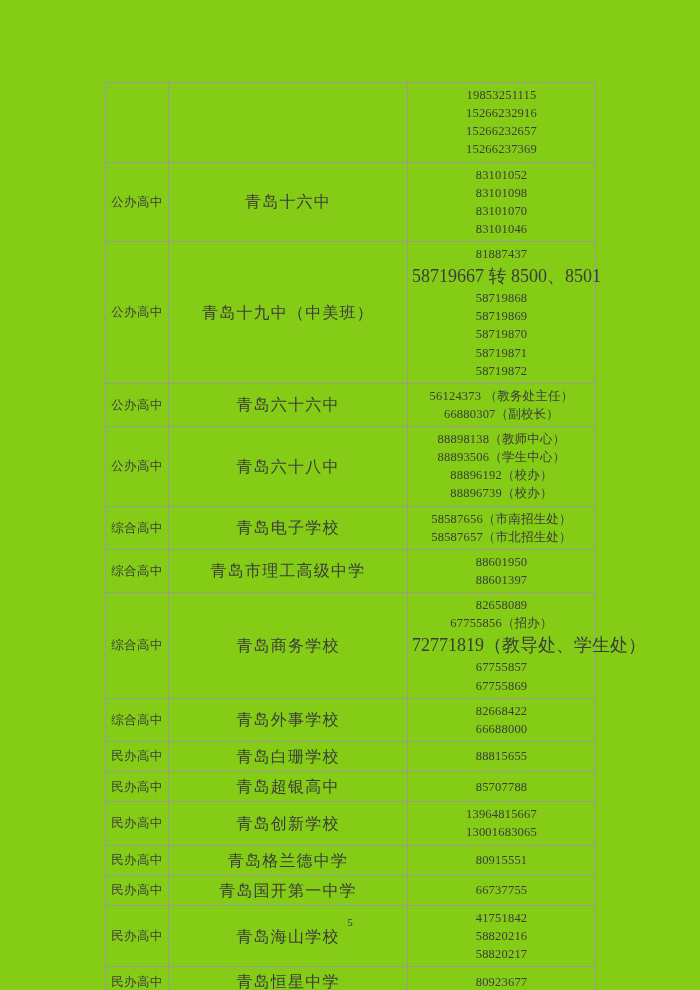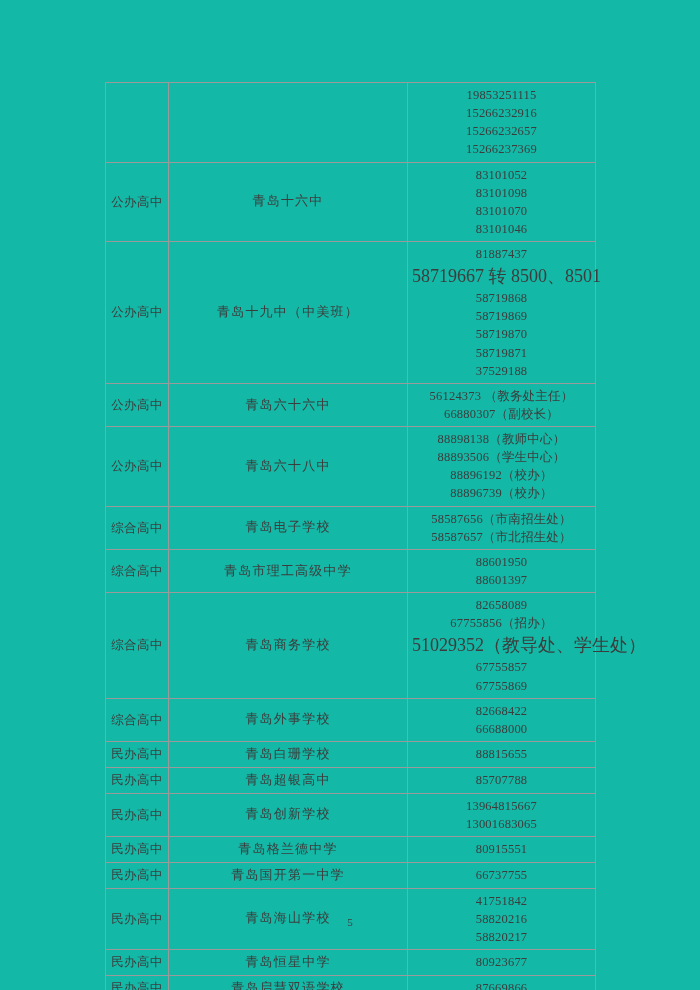--- a/index.html
+++ b/index.html
@@ -14,21 +14,21 @@
     font-family: "Liberation Serif", "DejaVu Serif", serif;
     color: #3c3c3c;
     overflow: hidden;
   }
   .page {
     position: absolute;
     left: 0;
     top: 0;
     width: 700px;
     height: 990px;
-    background: #14b8a6;
+    background: #84cc16;
   }
   .table-wrap {
     position: absolute;
     left: 105px;
     top: 82px;
     width: 490px;
   }
   table.contact-table {
     border-collapse: collapse;
     width: 490px;
@@ -46,21 +46,21 @@
   col.col-phone    { width: 188px; }
 
   td.cat {
     text-align: center;
     font-size: 12.5px;
     letter-spacing: 0.4px;
     white-space: nowrap;
   }
   td.school {
     text-align: center;
-    font-size: 13px;
+    font-size: 16px;
     letter-spacing: 1.2px;
   }
   td.phones {
     text-align: center;
     font-size: 12.5px;
     letter-spacing: 0.2px;
   }
   td.phones .phone-line {
     display: block;
     white-space: nowrap;
@@ -116,21 +116,21 @@
           <tr>
             <td class="cat">公办高中</td>
             <td class="school">青岛十九中（中美班）</td>
             <td class="phones">
               <span class="phone-line">81887437</span>
               <span class="phone-line wide">58719667 转 8500、8501</span>
               <span class="phone-line">58719868</span>
               <span class="phone-line">58719869</span>
               <span class="phone-line">58719870</span>
               <span class="phone-line">58719871</span>
-              <span class="phone-line">37529188</span>
+              <span class="phone-line">58719872</span>
             </td>
           </tr>
           <tr>
             <td class="cat">公办高中</td>
             <td class="school">青岛六十六中</td>
             <td class="phones">
               <span class="phone-line">56124373 （教务处主任）</span>
               <span class="phone-line">66880307（副校长）</span>
             </td>
           </tr>
@@ -159,21 +159,21 @@
               <span class="phone-line">88601950</span>
               <span class="phone-line">88601397</span>
             </td>
           </tr>
           <tr>
             <td class="cat">综合高中</td>
             <td class="school">青岛商务学校</td>
             <td class="phones">
               <span class="phone-line">82658089</span>
               <span class="phone-line">67755856（招办）</span>
-              <span class="phone-line wide">51029352（教导处、学生处）</span>
+              <span class="phone-line wide">72771819（教导处、学生处）</span>
               <span class="phone-line">67755857</span>
               <span class="phone-line">67755869</span>
             </td>
           </tr>
           <tr>
             <td class="cat">综合高中</td>
             <td class="school">青岛外事学校</td>
             <td class="phones">
               <span class="phone-line">82668422</span>
               <span class="phone-line">66688000</span>

